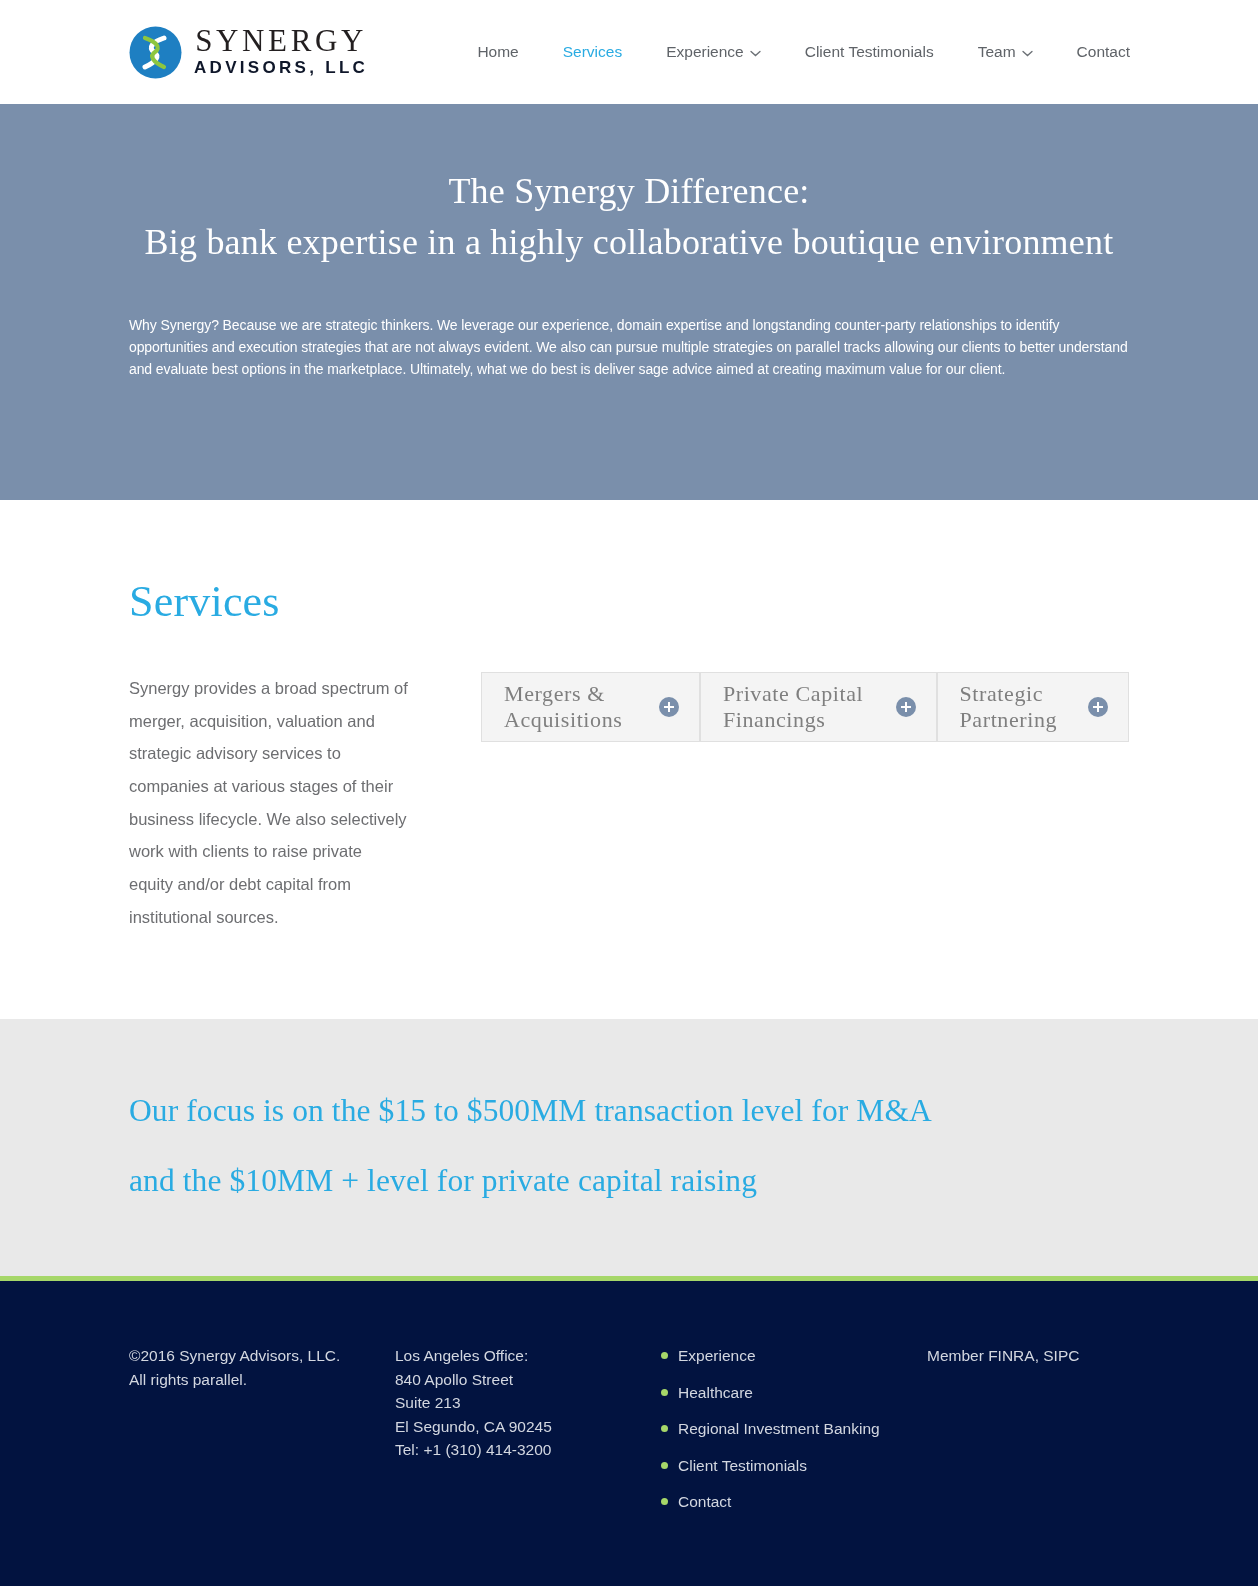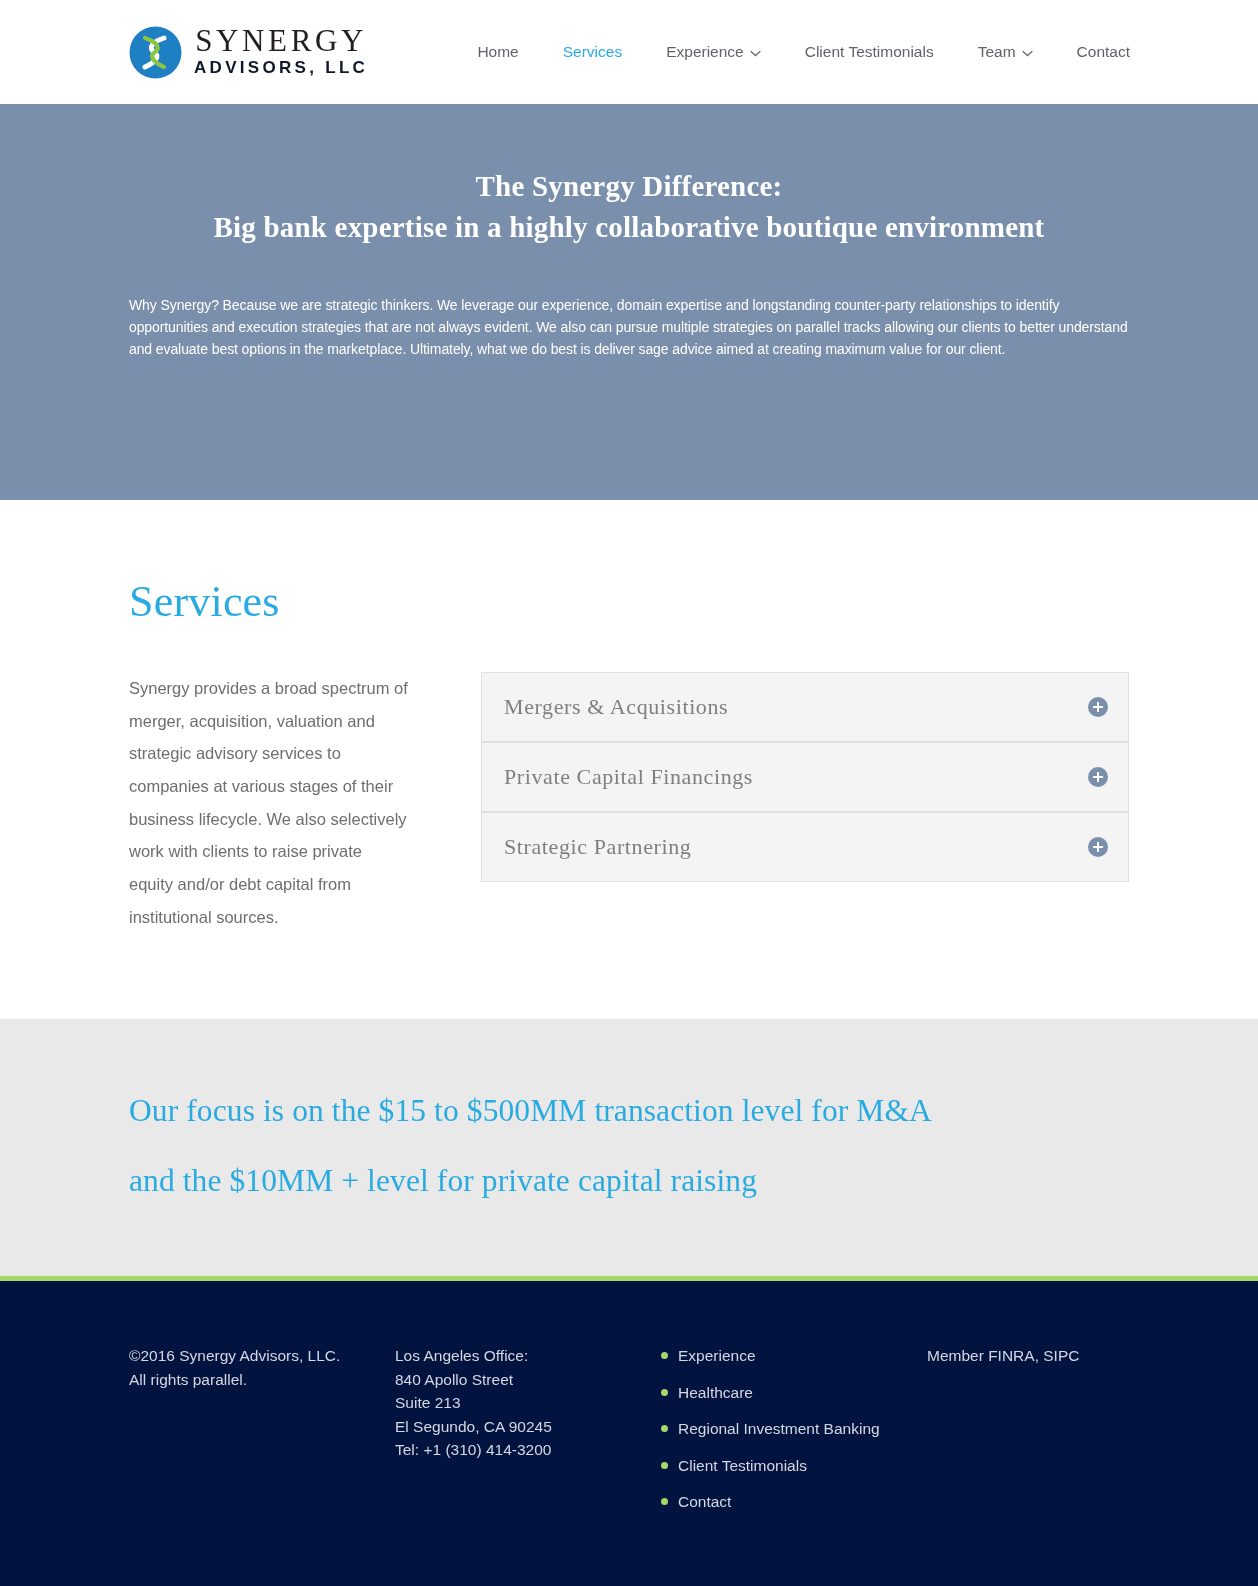--- a/index.html
+++ b/index.html
@@ -70,22 +70,22 @@
   
   .hero {
     background: #7a8fab;
     padding: 62px 0 0 0;
     min-height: 396px;
   }
   .container { width: 1000px; margin: 0 auto; }
   .hero-heading {
     font-family: "Liberation Serif", serif;
     color: #ffffff;
-    font-size: 29px;
-    font-weight: 700;
+    font-size: 36px;
+    font-weight: 400;
     text-align: center;
     line-height: 1.42;
     letter-spacing: 0.2px;
   }
   .hero-body {
     color: #ffffff;
     font-size: 14px;
     line-height: 1.55;
     margin-top: 47px;
     letter-spacing: -0.1px;
@@ -106,21 +106,21 @@
     margin-top: 48px;
     align-items: flex-start;
   }
   .services-col-left { width: 300px; flex: none; padding-right: 20px; }
   .services-col-right { flex: 1; padding-left: 52px; }
   .services-copy {
     color: #6d6e71;
     font-size: 16.5px;
     line-height: 1.98;
   }
-  .accordion { display: flex; flex-direction: column; }
+  .accordion { display: flex; flex-direction: row; }
   .acc-item {
     background: #f4f4f4;
     border: 1px solid #e0e0e0;
     height: 70px;
     display: flex;
     align-items: center;
     padding: 0 20px 0 22px;
     cursor: pointer;
   }
   .acc-title {

